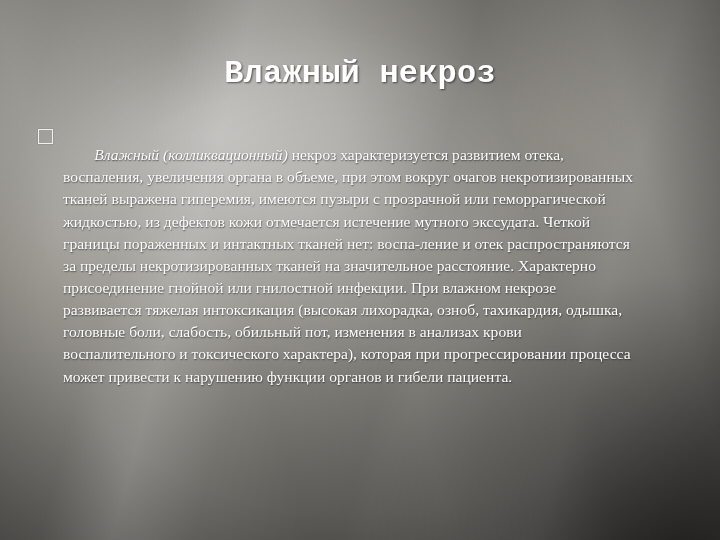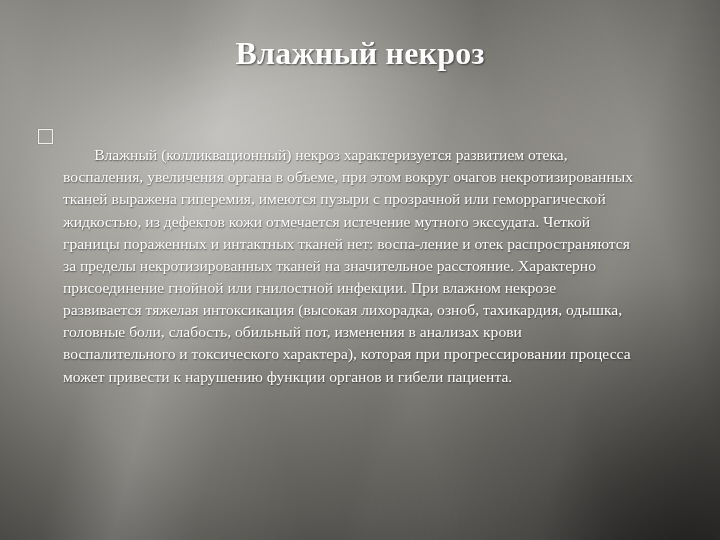--- a/index.html
+++ b/index.html
@@ -82,24 +82,24 @@
 
   .content {
     position: relative;
     width: 100%;
     height: 100%;
   }
 
   .title {
     position: absolute;
     left: 56px;
-    top: 36px;
+    top: 56px;
     width: 608px;
     text-align: center;
-    font-family: Liberation Serif, serif;
+    font-family: Liberation Mono, monospace;
     font-weight: bold;
     font-size: 32px;
     line-height: 1.1;
     color: #ffffff;
     text-shadow: 1px 1px 2px rgba(0,0,0,0.55);
     letter-spacing: .2px;
   }
 
   .body-block {
     position: absolute;
@@ -125,20 +125,21 @@
     flex: 1 1 auto;
     font-family: "Liberation Serif", serif;
     font-size: 15.6px;
     line-height: 1.42;
     color: #ffffff;
     text-shadow: 0.5px 0.5px 1.5px rgba(0,0,0,0.55);
     text-align: left;
     white-space: pre-wrap;
   }
   .body-text .lead {
+    font-style: italic;
   }
 </style>
 </head>
 <body>
 
 <div class="slide">
   <div class="bg-base"></div>
   <div class="bg-streak-a"></div>
   <div class="bg-streak-b"></div>
   <div class="bg-vignette"></div>

